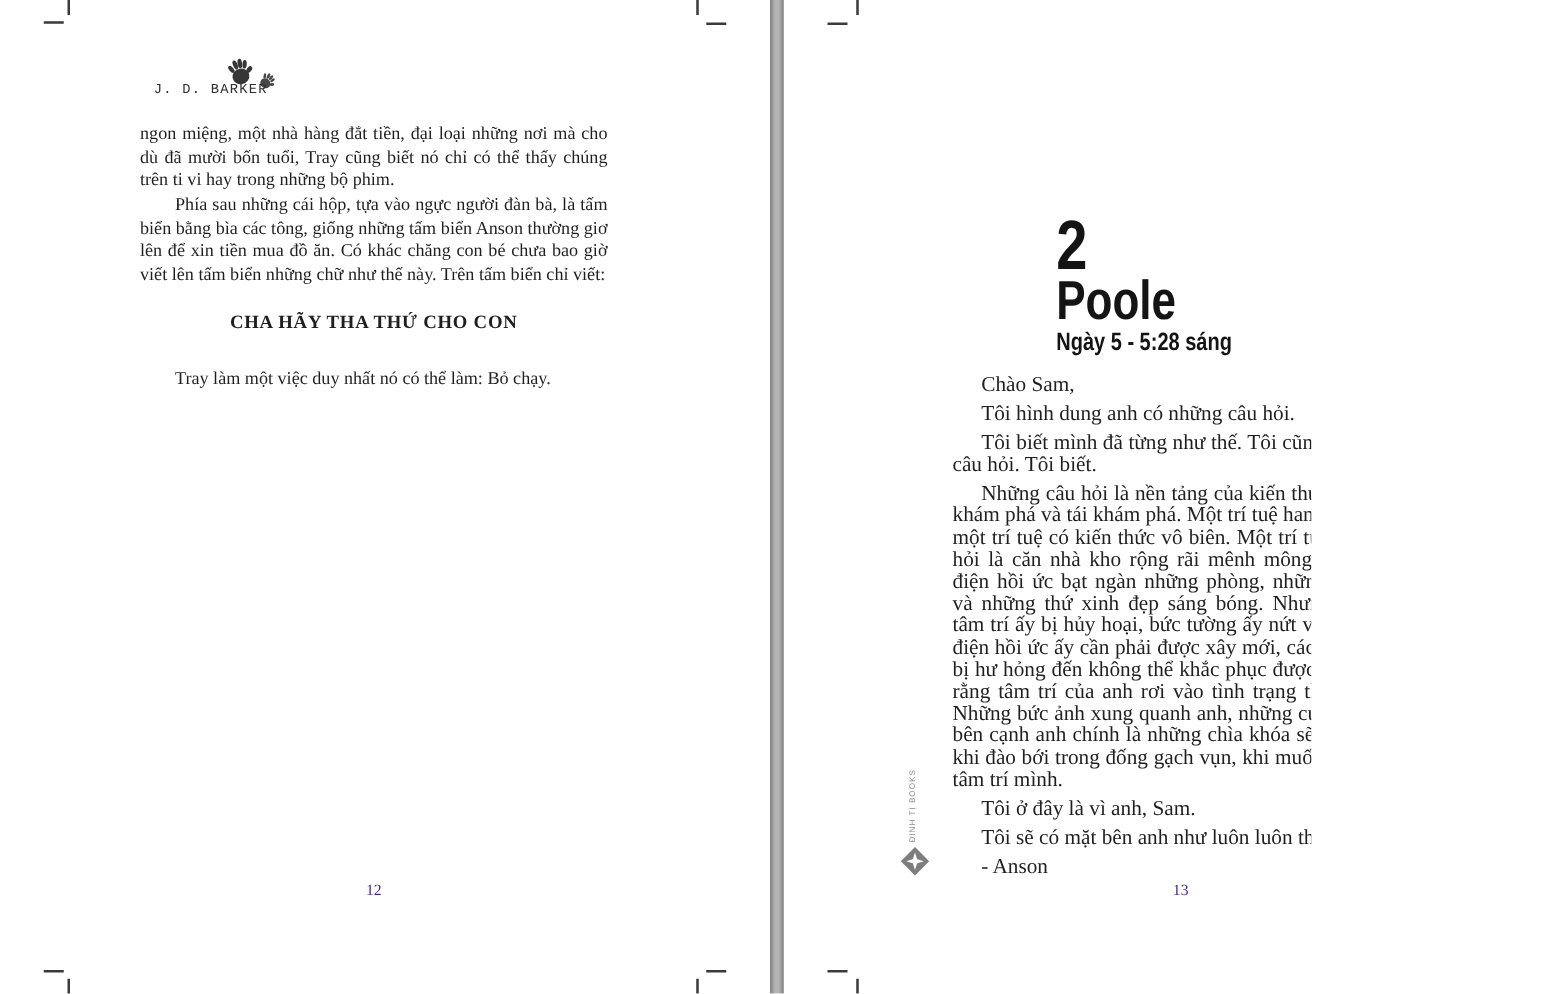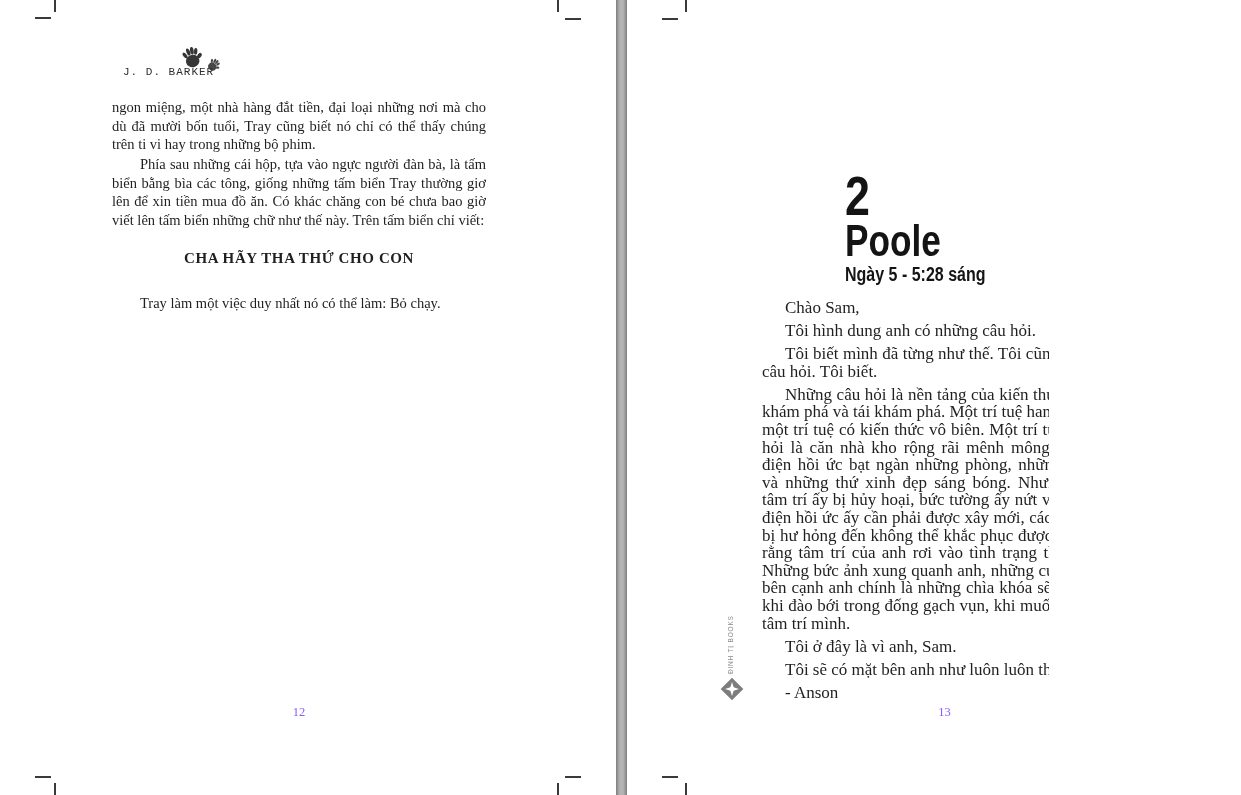--- a/index.html
+++ b/index.html
@@ -22,21 +22,21 @@
   .running-header{position:absolute;left:123px;top:66px;
         font-family:"Liberation Mono",monospace;font-size:11px;letter-spacing:1px;color:#2e2e2e;}
   .handprints{position:absolute;left:178px;top:42px;}
   .body-left{position:absolute;left:112px;top:98px;width:374px;
         font-size:14.5px;line-height:18.5px;text-align:justify;}
   .body-left p{margin:0 0 1.5px 0;}
   .body-left p.indent{text-indent:28px;}
   .sign{margin:20px 0 0 0 !important;text-align:center;font-weight:bold;
         font-size:15px;letter-spacing:.6px;text-indent:0 !important;}
   .closing{margin-top:26px !important;}
-  .pagenum{position:absolute;top:705px;font-size:12.5px;color:#8b5cf6;text-align:center;}
+  .pagenum{position:absolute;top:705px;font-size:12.5px;color:#4c1d95;text-align:center;}
   .pagenum-left{left:112px;width:374px;}
   .pagenum-right{left:135px;width:365px;}
 
   
   .ch{position:absolute;left:218px;font-family:"Liberation Sans",sans-serif;font-weight:bold;color:#141414;}
   .ch span{display:inline-block;transform:scaleX(.8);transform-origin:left center;white-space:nowrap;}
   .ch-num{top:168px;font-size:56px;line-height:1;}
   .ch-title{top:219px;font-size:44px;line-height:1;}
   .ch-sub{top:264px;font-size:20px;line-height:1;}
 
@@ -92,21 +92,21 @@
         <ellipse cx="4.2" cy="8" rx="1.7" ry="3.4" transform="rotate(-28 4.2 8)"></ellipse>
         <ellipse cx="8" cy="5.2" rx="1.8" ry="3.8" transform="rotate(-10 8 5.2)"></ellipse>
         <ellipse cx="11.8" cy="4.8" rx="1.8" ry="3.8" transform="rotate(3 11.8 4.8)"></ellipse>
         <ellipse cx="15.4" cy="6.2" rx="1.7" ry="3.4" transform="rotate(16 15.4 6.2)"></ellipse>
         <ellipse cx="18.2" cy="11" rx="1.9" ry="3" transform="rotate(48 18.2 11)"></ellipse>
       </g>
     </svg>
 
     <div class="body-left">
       <p>ngon miệng, một nhà hàng đắt tiền, đại loại những nơi mà cho dù đã mười bốn tuổi, Tray cũng biết nó chỉ có thể thấy chúng trên ti vi hay trong những bộ phim.</p>
-      <p class="indent">Phía sau những cái hộp, tựa vào ngực người đàn bà, là tấm biển bằng bìa các tông, giống những tấm biển Tray thường giơ lên để xin tiền mua đồ ăn. Có khác chăng con bé chưa bao giờ viết lên tấm biển những chữ như thế này. Trên tấm biển chỉ viết:</p>
+      <p class="indent">Phía sau những cái hộp, tựa vào ngực người đàn bà, là tấm biển bằng bìa các tông, giống những tấm biển Anson thường giơ lên để xin tiền mua đồ ăn. Có khác chăng con bé chưa bao giờ viết lên tấm biển những chữ như thế này. Trên tấm biển chỉ viết:</p>
       <p class="sign">CHA HÃY THA THỨ CHO CON</p>
       <p class="indent closing">Tray làm một việc duy nhất nó có thể làm: Bỏ chạy.</p>
     </div>
 
     <div class="pagenum pagenum-left">12</div>
   </div>
 
   <div class="spine"></div>
 
   <div class="page page-right">

